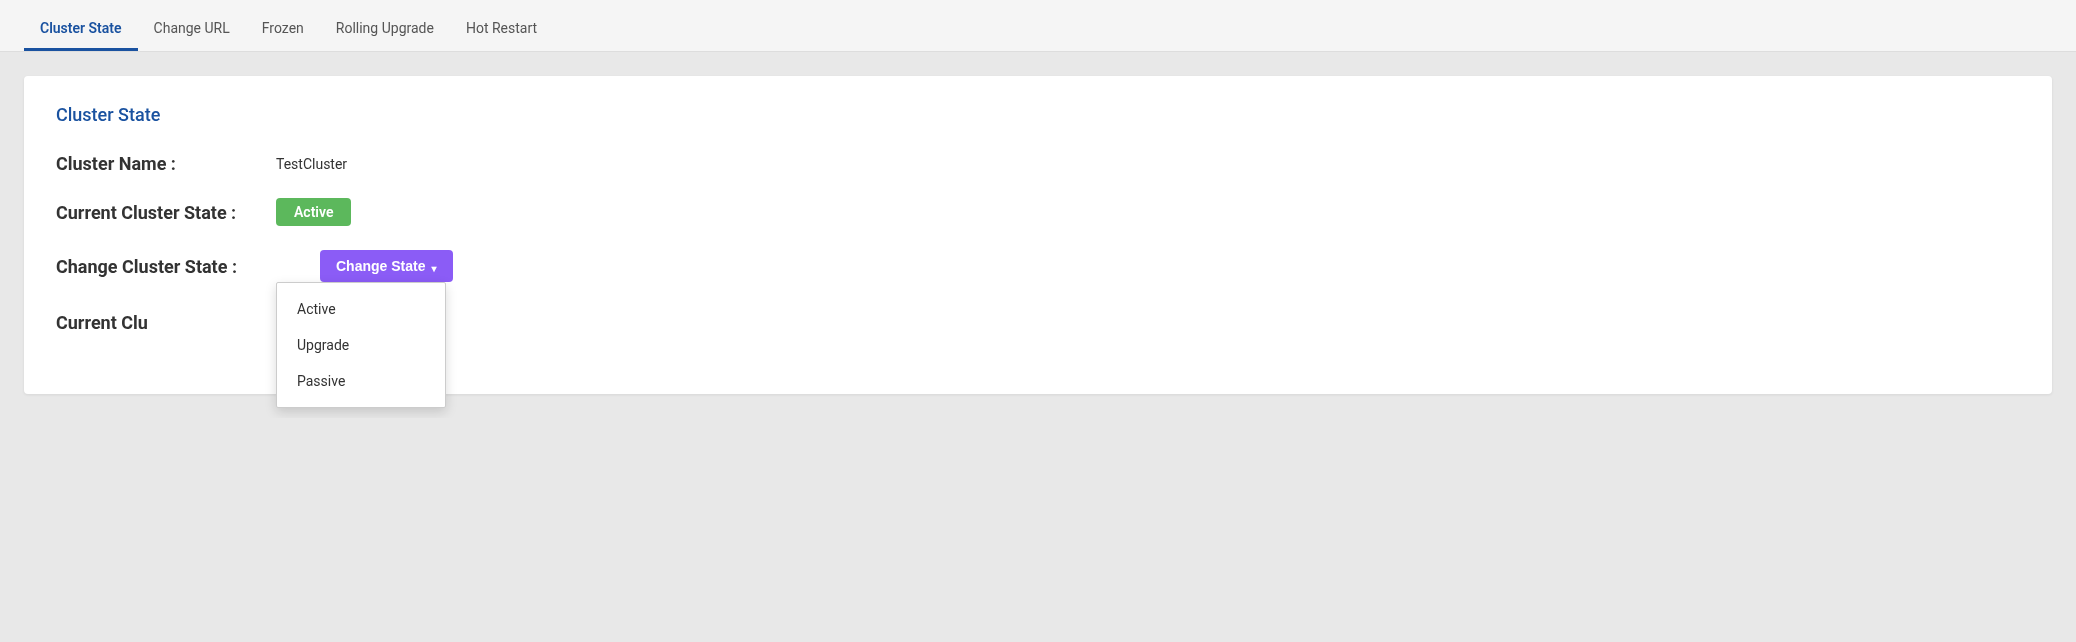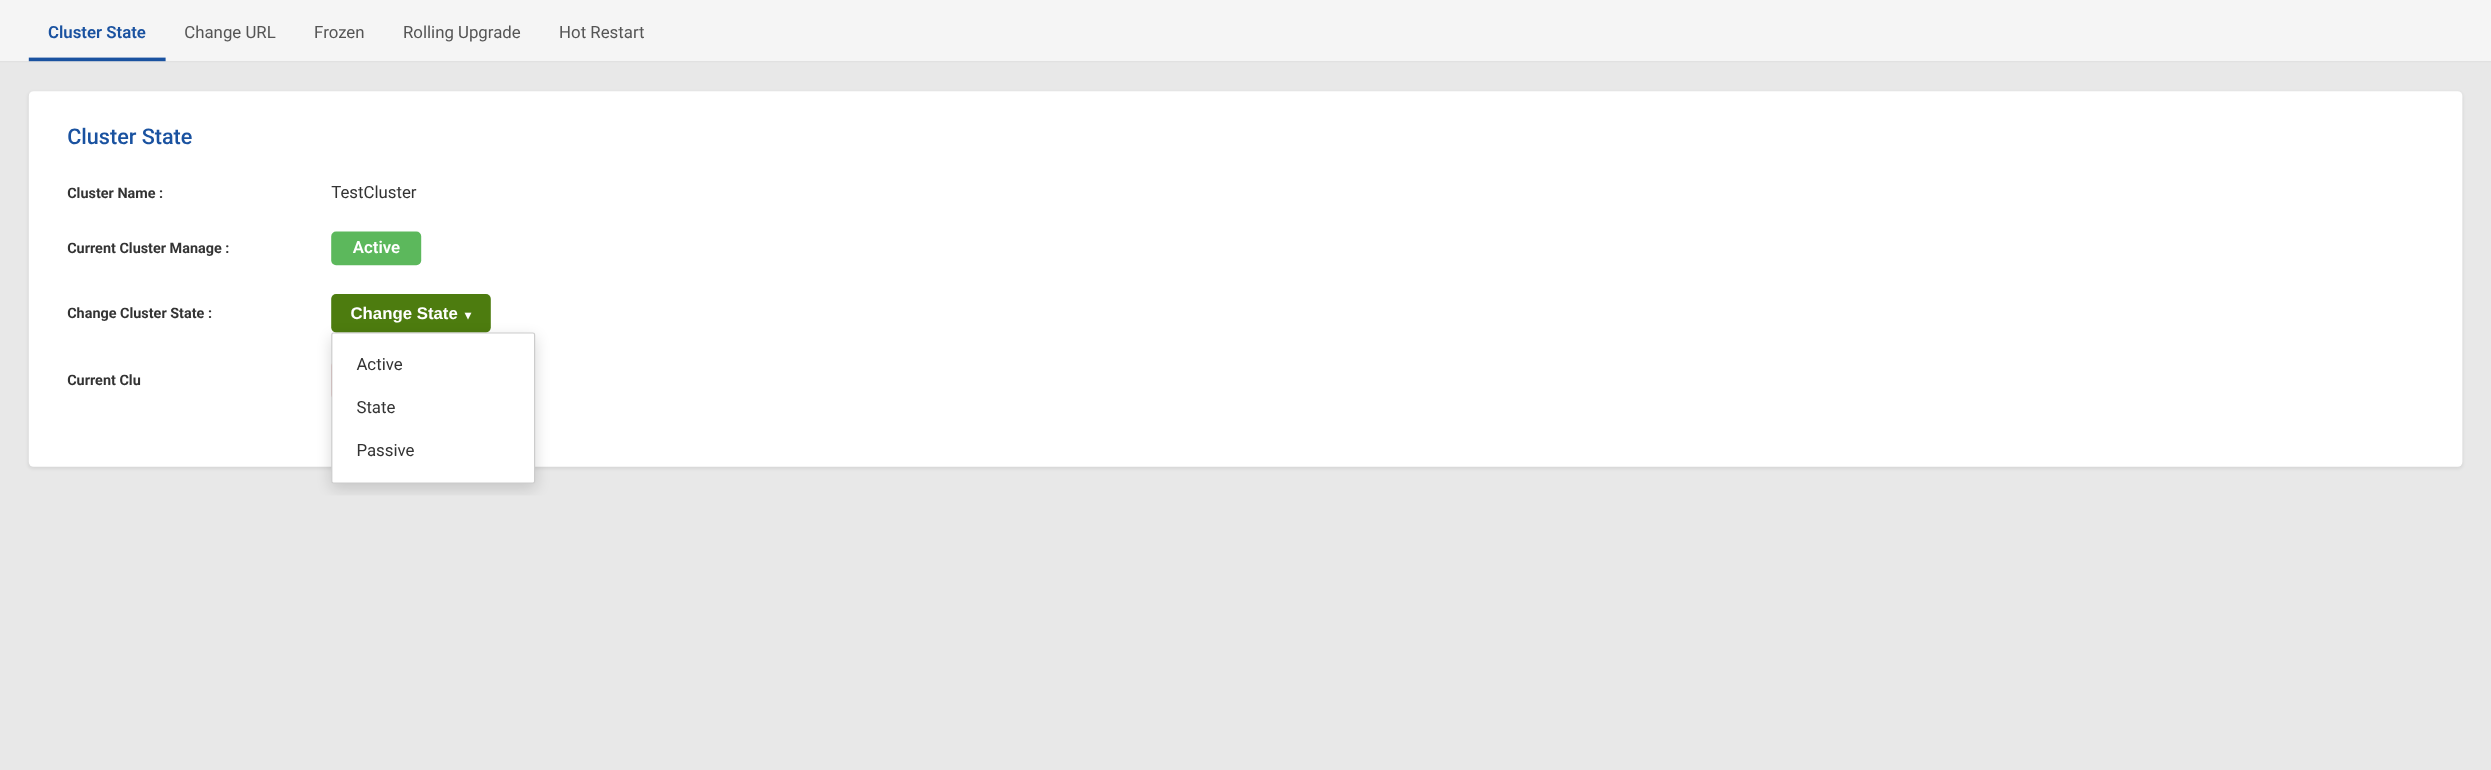--- a/index.html
+++ b/index.html
@@ -52,53 +52,54 @@
     }
 
     
     .form-row {
       display: flex;
       align-items: center;
       margin-bottom: 24px;
     }
     .form-label {
       font-weight: 700;
-      font-size: 12px;
+      font-size: 18px;
       min-width: 220px;
       color: #333;
     }
     .form-value {
       font-size: 14px;
       color: #333;
     }
 
     
     .badge-active {
       background: #5cb85c;
       color: #fff;
       padding: 6px 18px;
       border-radius: 4px;
       font-size: 14px;
       font-weight: 600;
     }
 
     
     .btn-change-state {
-      background: #4d7c0f;
+      background: #8b5cf6;
       color: #fff;
       border: none;
       padding: 8px 16px;
       border-radius: 4px;
       font-size: 14px;
       font-weight: 600;
       cursor: pointer;
       display: flex;
       align-items: flex-end;
       gap: 6px;
       position: relative;
+      margin-left: 44px;
     }
     .dropdown-caret {
       font-size: 10px;
     }
 
     
     .dropdown-wrapper {
       position: relative;
       display: inline-block;
     }
@@ -147,34 +148,34 @@
 <div class="content-area">
   <div class="card">
     <div class="card-title">Cluster State</div>
 
     <div class="form-row">
       <div class="form-label">Cluster Name :</div>
       <div class="form-value">TestCluster</div>
     </div>
 
     <div class="form-row">
-      <div class="form-label">Current Cluster Manage :</div>
+      <div class="form-label">Current Cluster State :</div>
       <div class="badge-active">Active</div>
     </div>
 
     <div class="form-row">
       <div class="form-label">Change Cluster State :</div>
       <div class="dropdown-wrapper">
         <button class="btn-change-state">
           <span>Change State</span>
           <span class="dropdown-caret">▾</span>
         </button>
         <div class="dropdown-menu">
           <div class="dropdown-item">Active</div>
-          <div class="dropdown-item">State</div>
+          <div class="dropdown-item">Upgrade</div>
           <div class="dropdown-item">Passive</div>
         </div>
       </div>
     </div>
 
     <div class="form-row">
       <div class="form-label">Current Clu</div>
       <button class="btn-shutdown">hutdown</button>
     </div>
 

